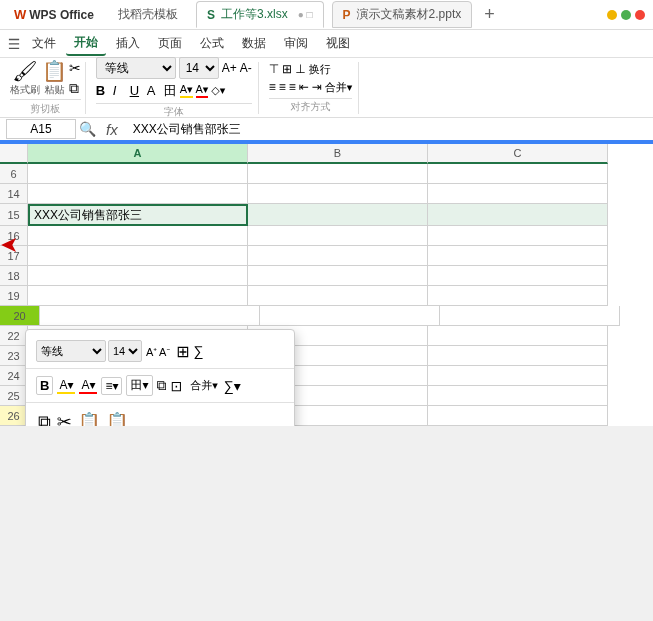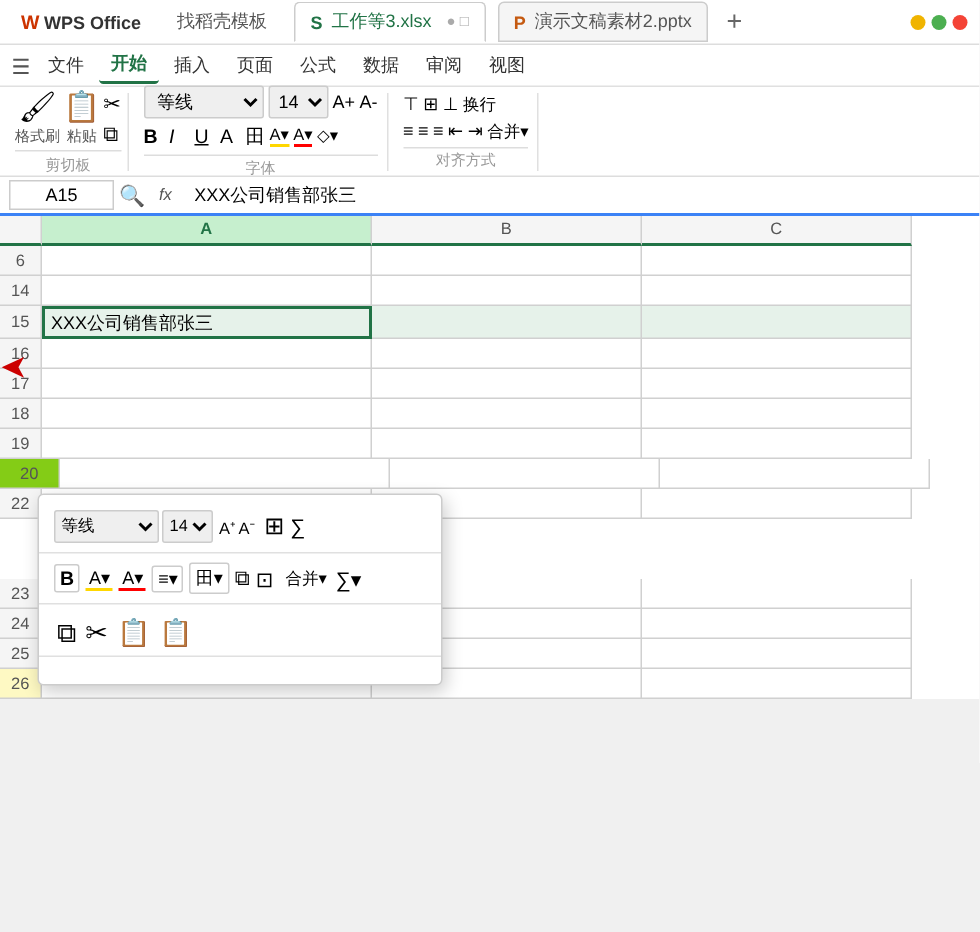--- a/index.html
+++ b/index.html
@@ -20,23 +20,23 @@
     
     .menu-bar { display: flex; align-items: center; background: #fff; height: 28px; padding: 0 6px; gap: 2px; border-bottom: 1px solid #e0e0e0; }
     .menu-item { padding: 3px 8px; cursor: pointer; font-size: 12px; color: #333; border-radius: 3px; }
     .menu-item.active { color: #217346; font-weight: bold; border-bottom: 2px solid #217346; }
     .menu-icon { width: 16px; height: 16px; display: inline-flex; align-items: center; justify-content: center; cursor: pointer; font-size: 14px; color: #555; }
 
     .font-select { width: 80px; height: 22px; font-size: 12px; border: 1px solid #ccc; border-radius: 2px; padding: 1px 4px; }
     .font-size-select { width: 40px; height: 22px; font-size: 12px; border: 1px solid #ccc; border-radius: 2px; padding: 1px 2px; }
 
     
-    .formula-bar { display: flex; align-items: center; background: #fff; height: 26px; border-bottom: 2px solid #3b82f6; padding: 0 6px; gap: 4px; }
+    .formula-bar { display: flex; align-items: center; background: #fff; height: 26px; border-bottom: 4px solid #3b82f6; padding: 0 6px; gap: 4px; }
     .cell-ref { width: 70px; height: 20px; border: 1px solid #ccc; font-size: 12px; padding: 1px 4px; text-align: center; }
-    .fx-icon { font-size: 11px; color: #555; font-style: italic; padding: 0 6px; }
+    .fx-icon { font-size: 15px; color: #555; font-style: italic; padding: 0 6px; }
     .formula-input { flex: 1; height: 20px; border: 1px solid transparent; font-size: 12px; padding: 1px 4px; outline: none; }
     
     
     .context-menu { position: absolute; left: 28px; top: 200px; background: #fff; border: 1px solid #ccc; border-radius: 4px; box-shadow: 2px 4px 12px rgba(0,0,0,0.2); z-index: 100; width: 270px; padding: 4px 0; }
     
     .mini-toolbar { display: flex; align-items: center; padding: 6px 10px; gap: 2px; border-bottom: 1px solid #e0e0e0; margin-bottom: 4px; }
     .mini-toolbar-row2 { display: flex; align-items: center; padding: 2px 10px 6px 10px; gap: 4px; border-bottom: 1px solid #e0e0e0; margin-bottom: 4px; }
     
     .mini-font-select { width: 70px; height: 22px; font-size: 11px; border: 1px solid #ccc; border-radius: 2px; }
     .mini-size-select { width: 34px; height: 22px; font-size: 11px; border: 1px solid #ccc; border-radius: 2px; }
@@ -210,21 +210,21 @@
         <div style="width: 220px; min-height: 20px; background: rgb(255, 255, 255); border-right: 1px solid rgb(208, 208, 208); border-bottom: 1px solid rgb(208, 208, 208); display: flex; align-items: center; padding: 0px 4px; font-size: 12px;"></div>
         <div style="width: 180px; min-height: 20px; background: rgb(255, 255, 255); border-right: 1px solid rgb(208, 208, 208); border-bottom: 1px solid rgb(208, 208, 208); display: flex; align-items: center; padding: 0px 4px; font-size: 12px;"></div>
         <div style="width: 180px; min-height: 20px; background: rgb(255, 255, 255); border-right: 1px solid rgb(208, 208, 208); border-bottom: 1px solid rgb(208, 208, 208); display: flex; align-items: center; padding: 0px 4px; font-size: 12px;"></div>
       </div>
       <div style="display: flex;">
         <div style="width: 28px; min-height: 20px; background: rgb(245, 245, 245); border-right: 1px solid rgb(208, 208, 208); border-bottom: 1px solid rgb(208, 208, 208); display: flex; align-items: center; justify-content: center; font-size: 11px; color: rgb(85, 85, 85);">22</div>
         <div style="width: 220px; min-height: 20px; background: rgb(255, 255, 255); border-right: 1px solid rgb(208, 208, 208); border-bottom: 1px solid rgb(208, 208, 208); display: flex; align-items: center; padding: 0px 4px; font-size: 12px;"></div>
         <div style="width: 180px; min-height: 20px; background: rgb(255, 255, 255); border-right: 1px solid rgb(208, 208, 208); border-bottom: 1px solid rgb(208, 208, 208); display: flex; align-items: center; padding: 0px 4px; font-size: 12px;"></div>
         <div style="width: 180px; min-height: 20px; background: rgb(255, 255, 255); border-right: 1px solid rgb(208, 208, 208); border-bottom: 1px solid rgb(208, 208, 208); display: flex; align-items: center; padding: 0px 4px; font-size: 12px;"></div>
       </div>
-      <div style="display: flex; margin-top: 40px;">
+      <div style="display: flex;">
         <div style="width: 28px; min-height: 20px; background: rgb(245, 245, 245); border-right: 1px solid rgb(208, 208, 208); border-bottom: 1px solid rgb(208, 208, 208); display: flex; align-items: center; justify-content: center; font-size: 11px; color: rgb(85, 85, 85);">23</div>
         <div style="width: 220px; min-height: 20px; background: rgb(255, 255, 255); border-right: 1px solid rgb(208, 208, 208); border-bottom: 1px solid rgb(208, 208, 208); display: flex; align-items: center; padding: 0px 4px; font-size: 12px;"></div>
         <div style="width: 180px; min-height: 20px; background: rgb(255, 255, 255); border-right: 1px solid rgb(208, 208, 208); border-bottom: 1px solid rgb(208, 208, 208); display: flex; align-items: center; padding: 0px 4px; font-size: 12px;"></div>
         <div style="width: 180px; min-height: 20px; background: rgb(255, 255, 255); border-right: 1px solid rgb(208, 208, 208); border-bottom: 1px solid rgb(208, 208, 208); display: flex; align-items: center; padding: 0px 4px; font-size: 12px;"></div>
       </div>
       <div style="display: flex;">
         <div style="width: 28px; min-height: 20px; background: rgb(245, 245, 245); border-right: 1px solid rgb(208, 208, 208); border-bottom: 1px solid rgb(208, 208, 208); display: flex; align-items: center; justify-content: center; font-size: 11px; color: rgb(85, 85, 85);">24</div>
         <div style="width: 220px; min-height: 20px; background: rgb(255, 255, 255); border-right: 1px solid rgb(208, 208, 208); border-bottom: 1px solid rgb(208, 208, 208); display: flex; align-items: center; padding: 0px 4px; font-size: 12px;"></div>
         <div style="width: 180px; min-height: 20px; background: rgb(255, 255, 255); border-right: 1px solid rgb(208, 208, 208); border-bottom: 1px solid rgb(208, 208, 208); display: flex; align-items: center; padding: 0px 4px; font-size: 12px;"></div>
         <div style="width: 180px; min-height: 20px; background: rgb(255, 255, 255); border-right: 1px solid rgb(208, 208, 208); border-bottom: 1px solid rgb(208, 208, 208); display: flex; align-items: center; padding: 0px 4px; font-size: 12px;"></div>

